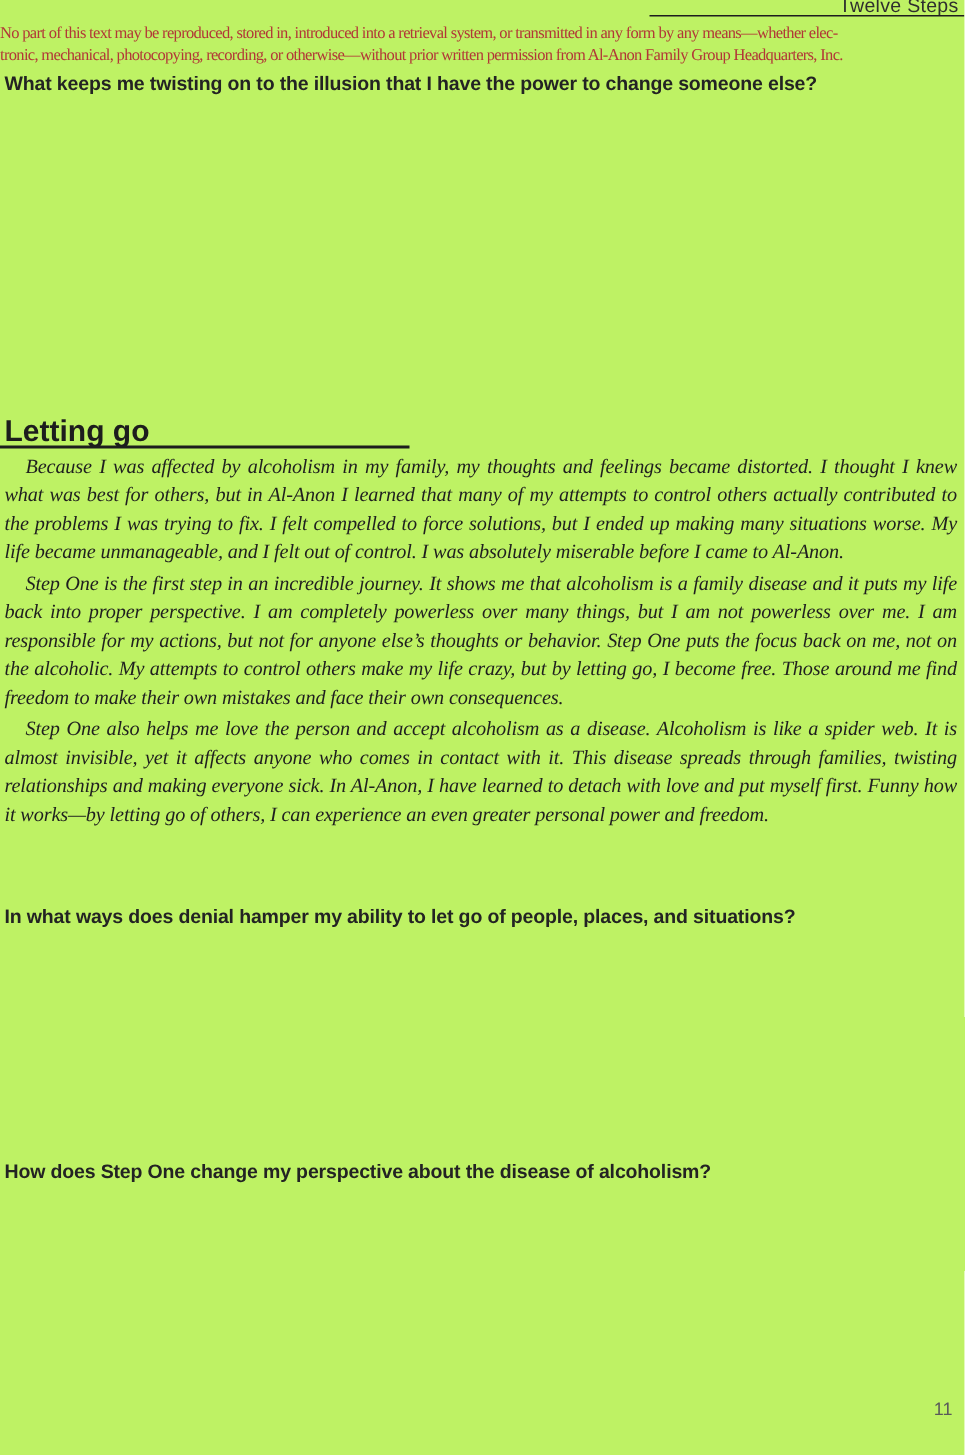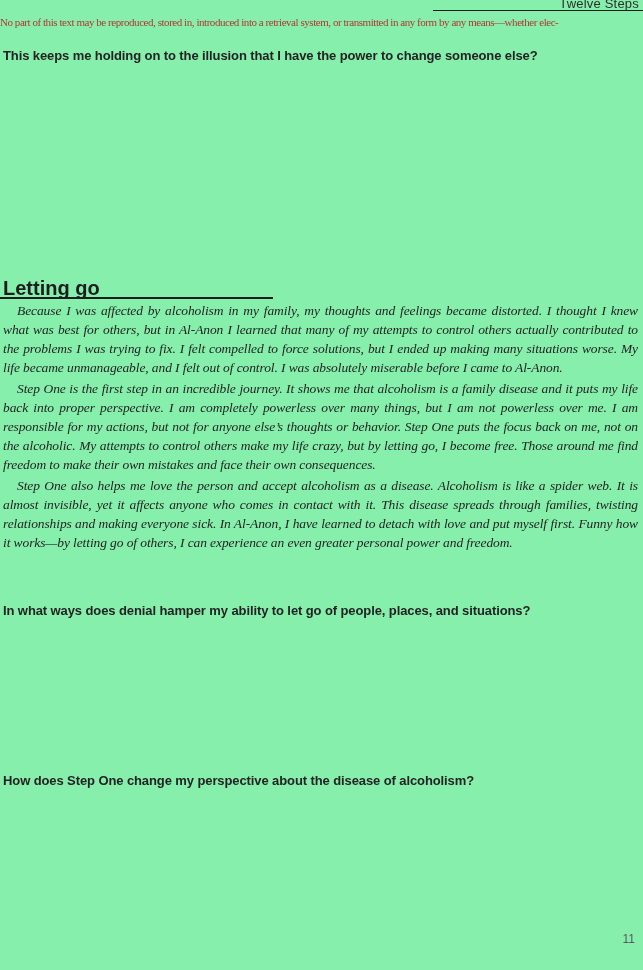--- a/index.html
+++ b/index.html
@@ -1,21 +1,21 @@
 <!DOCTYPE html>
 <html><head>
 <meta charset="utf-8">
 <style>
   * { margin: 0; padding: 0; box-sizing: border-box; }
   html, body { background: #ffffff; }
   .page {
     position: relative;
     width: 643px;
     height: 970px;
-    background: #86efac;
+    background: #bef264;
     overflow: hidden;
     font-family: "Liberation Serif", serif;
     color: #1f1f1f;
   }
   .running-header {
     position: absolute;
     top: -3px;
     right: 4px;
     font-family: "Liberation Sans", sans-serif;
     font-size: 13px;
@@ -108,23 +108,24 @@
 <body>
 
 <div class="page">
 
   <div class="running-header">Twelve Steps</div>
 
   <div class="header-rule"></div>
 
   <div class="copyright">
     <div class="line">No part of this text may be reproduced, stored in, introduced into a retrieval system, or transmitted in any form by any means—whether elec-</div>
+    <div class="line">tronic, mechanical, photocopying, recording, or otherwise—without prior written permission from Al-Anon Family Group Headquarters, Inc.</div>
   </div>
 
-  <div class="question q1">This keeps me holding on to the illusion that I have the power to change someone else?</div>
+  <div class="question q1">What keeps me twisting on to the illusion that I have the power to change someone else?</div>
 
   <div class="section-heading">Letting go</div>
 
   <div class="section-heading-rule"></div>
 
   <div class="body-text">
     <p>Because I was affected by alcoholism in my family, my thoughts and feelings became distorted. I thought I knew what was best for others, but in Al-Anon I learned that many of my attempts to control others actually contributed to the problems I was trying to fix. I felt compelled to force solutions, but I ended up making many situations worse. My life became unmanageable, and I felt out of control. I was absolutely miserable before I came to Al-Anon.</p>
     <p>Step One is the first step in an incredible journey. It shows me that alcoholism is a family disease and it puts my life back into proper perspective. I am completely powerless over many things, but I am not powerless over me. I am responsible for my actions, but not for anyone else’s thoughts or behavior. Step One puts the focus back on me, not on the alcoholic. My attempts to control others make my life crazy, but by letting go, I become free. Those around me find freedom to make their own mistakes and face their own consequences.</p>
     <p>Step One also helps me love the person and accept alcoholism as a disease. Alcoholism is like a spider web. It is almost invisible, yet it affects anyone who comes in contact with it. This disease spreads through families, twisting relationships and making everyone sick. In Al-Anon, I have learned to detach with love and put myself first. Funny how it works—by letting go of others, I can experience an even greater personal power and freedom.</p>
   </div>

